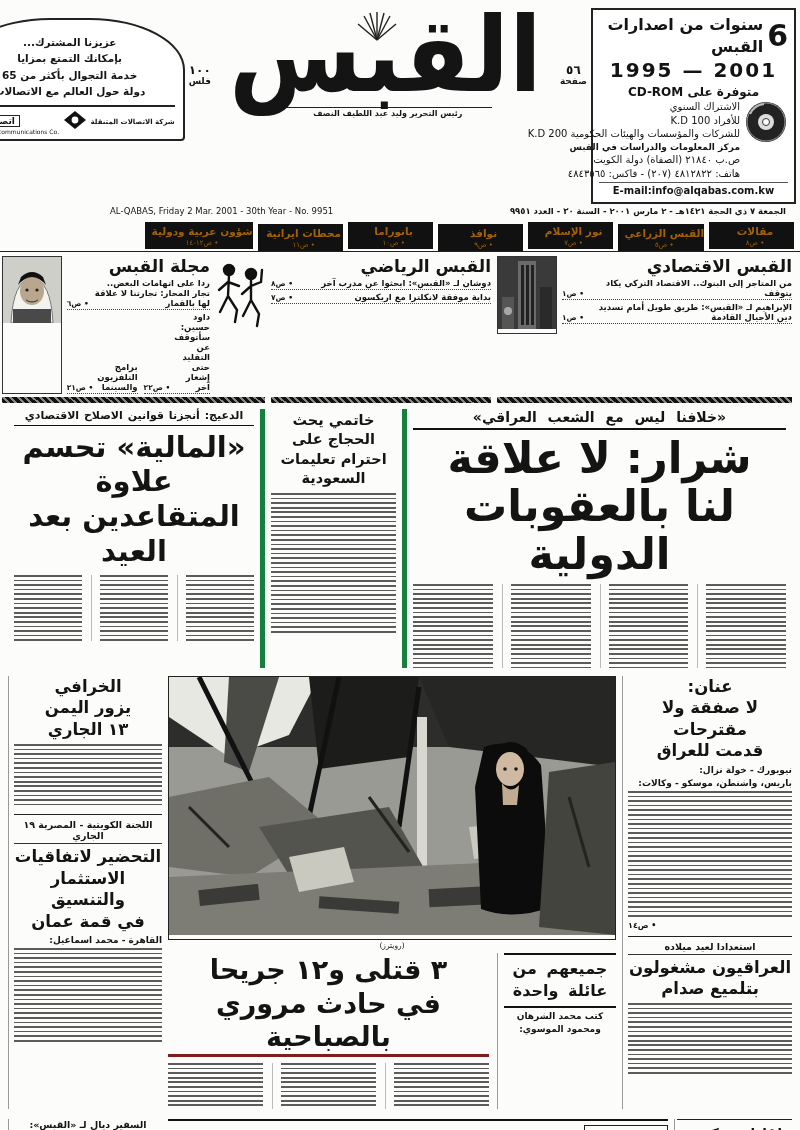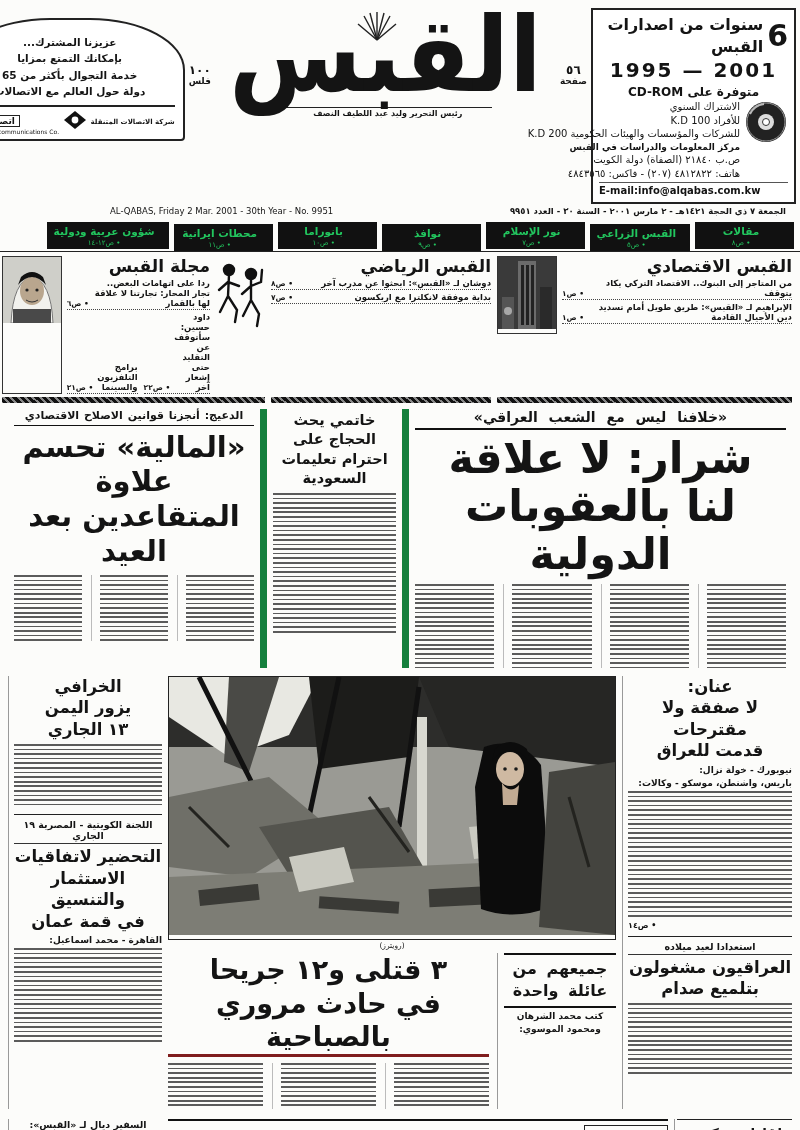--- a/index.html
+++ b/index.html
@@ -10,59 +10,59 @@
   .cd-ad{border:2px solid #222;padding:4px 6px;font-size:8px;line-height:1.35;background:#fff;}
   .cd-head{display:flex;align-items:center;justify-content:flex-start;gap:4px;}
   .cd-six{font-size:30px;font-weight:bold;line-height:1;}
   .cd-title{font-size:16px;font-weight:bold;}
   .cd-years{font-size:20px;font-weight:bold;text-align:center;letter-spacing:2px;direction:ltr;}
   .cd-sub{font-size:12px;font-weight:bold;text-align:center;}
   .cd-body{display:flex;gap:4px;align-items:flex-start;}
   .cd-lines{flex:1;}
   .cd-line{font-size:10px;white-space:nowrap;overflow:hidden;}
   .cd-center{font-weight:bold;font-size:9px;}
-  .cd-email{direction:ltr;text-align:left;font-size:10px;font-weight:bold;border-top:1px solid #555;margin-top:2px;padding-top:1px;}
+  .cd-email{direction:ltr;text-align:center;font-size:10px;font-weight:bold;border-top:1px solid #555;margin-top:2px;padding-top:1px;}
   .masthead{text-align:center;position:relative;padding-top:2px;}
   .logo-row{display:flex;align-items:flex-end;justify-content:center;gap:18px;}
   .logo{font-size:96px;font-weight:bold;line-height:.95;transform:scaleY(1.08);letter-spacing:-4px;}
   .lotus{position:absolute;top:0;right:47%;}
   .mh-side{font-size:9px;font-weight:bold;line-height:1.1;padding-bottom:14px;}
   .mh-num{font-size:12px;}
   .editor-line{font-size:8px;font-weight:bold;border-top:1px solid #222;display:inline-block;padding:1px 30px 0 30px;margin-top:2px;}
   .mtc-ad{border:2px solid #222;border-radius:95px 95px 4px 4px / 52px 52px 4px 4px;
           padding:14px 8px 4px 8px;text-align:center;background:#fff;margin-top:10px;}
   .mtc-line{font-size:10.5px;font-weight:bold;line-height:1.55;}
   .mtc-foot{display:flex;align-items:center;justify-content:space-between;border-top:2px solid #222;margin-top:6px;padding-top:2px;}
   .mtc-call{font-size:9px;font-weight:bold;border:1px solid #222;padding:0 4px;direction:ltr;}
   .mtc-co-en{font-size:6px;direction:ltr;}
   .mtc-co-ar{font-size:7px;font-weight:bold;}
   .datelines{display:flex;justify-content:space-between;padding:2px 14px 0 110px;align-items:center;}
   .dl-ar{font-size:8.5px;font-weight:bold;}
   .dl-en{font-size:8.5px;direction:ltr;}
   
   .navstrip{display:flex;gap:5px;justify-content:flex-start;padding:6px 6px 2px 6px;border-bottom:1px solid #222;}
-  .nav-item{background:#111;color:#22c55e;text-align:center;padding:3px 14px 2px 7px;min-width:78px;}
+  .nav-item{background:#111;color:#a16207;text-align:center;padding:3px 0 2px 7px;min-width:78px;}
   .nav-item:nth-child(2n){transform:translateY(2px);}
   .nav-label{font-size:10.5px;font-weight:bold;white-space:nowrap;}
   .nav-page{font-size:7px;margin-top:2px;}
   
   .tier{display:grid;grid-template-columns:295px 220px 1fr;gap:6px;padding:4px 8px 0 8px;}
   .tier-block{border-bottom:6px solid transparent;border-image:repeating-linear-gradient(45deg,#111 0 3px,#888 3px 5px) 6;padding-bottom:3px;}
   .tier-title{font-size:17px;font-weight:bold;text-align:right;letter-spacing:-1px;}
   .teaser{display:flex;justify-content:space-between;align-items:flex-end;border-bottom:1px dotted #444;
           font-size:8.5px;font-weight:bold;padding:2px 0 1px 0;gap:4px;}
   .teaser .pg{white-space:nowrap;font-size:7.5px;}
   .tier-flex{display:flex;gap:5px;}
   .tier-text{flex:1;min-width:0;}
   .tier-img{flex:0 0 auto;border:1px solid #333;}
   .teaser-pair{display:flex;gap:6px;}
   .teaser-pair .teaser{flex:1;}
   
   .heads{display:grid;grid-template-columns:390px 142px 1fr;padding:6px 8px 0 8px;}
-  .hcol{padding:0 6px;border-left:7px solid #15803d;}
+  .hcol{padding:0 6px;border-left:5px solid #15803d;}
   .hcol:last-child{border-left:none;}
   .kicker{font-size:14px;font-weight:bold;text-align:center;border-bottom:2px solid #111;padding-bottom:3px;word-spacing:6px;}
   .kicker.small{font-size:11px;word-spacing:1px;border-bottom:1px solid #111;}
   .headline-xl{font-size:43px;font-weight:bold;text-align:center;line-height:1.12;letter-spacing:-1px;margin:4px 0 6px 0;}
   .headline-lg{font-size:29px;font-weight:bold;text-align:center;line-height:1.2;margin:4px 0 6px 0;letter-spacing:-1px;}
   .headline-md{font-size:14.5px;font-weight:bold;text-align:center;line-height:1.35;margin:2px 0 4px 0;}
   .greek{background:repeating-linear-gradient(to bottom,#2e2e2e 0 1.7px,transparent 1.7px 4.6px);opacity:.78;}
   .cols{display:flex;gap:9px;}
   .cols>div{flex:1;border-left:1px solid #bbb;padding-left:8px;}
   .cols>div:last-child{border-left:none;padding-left:0;}

